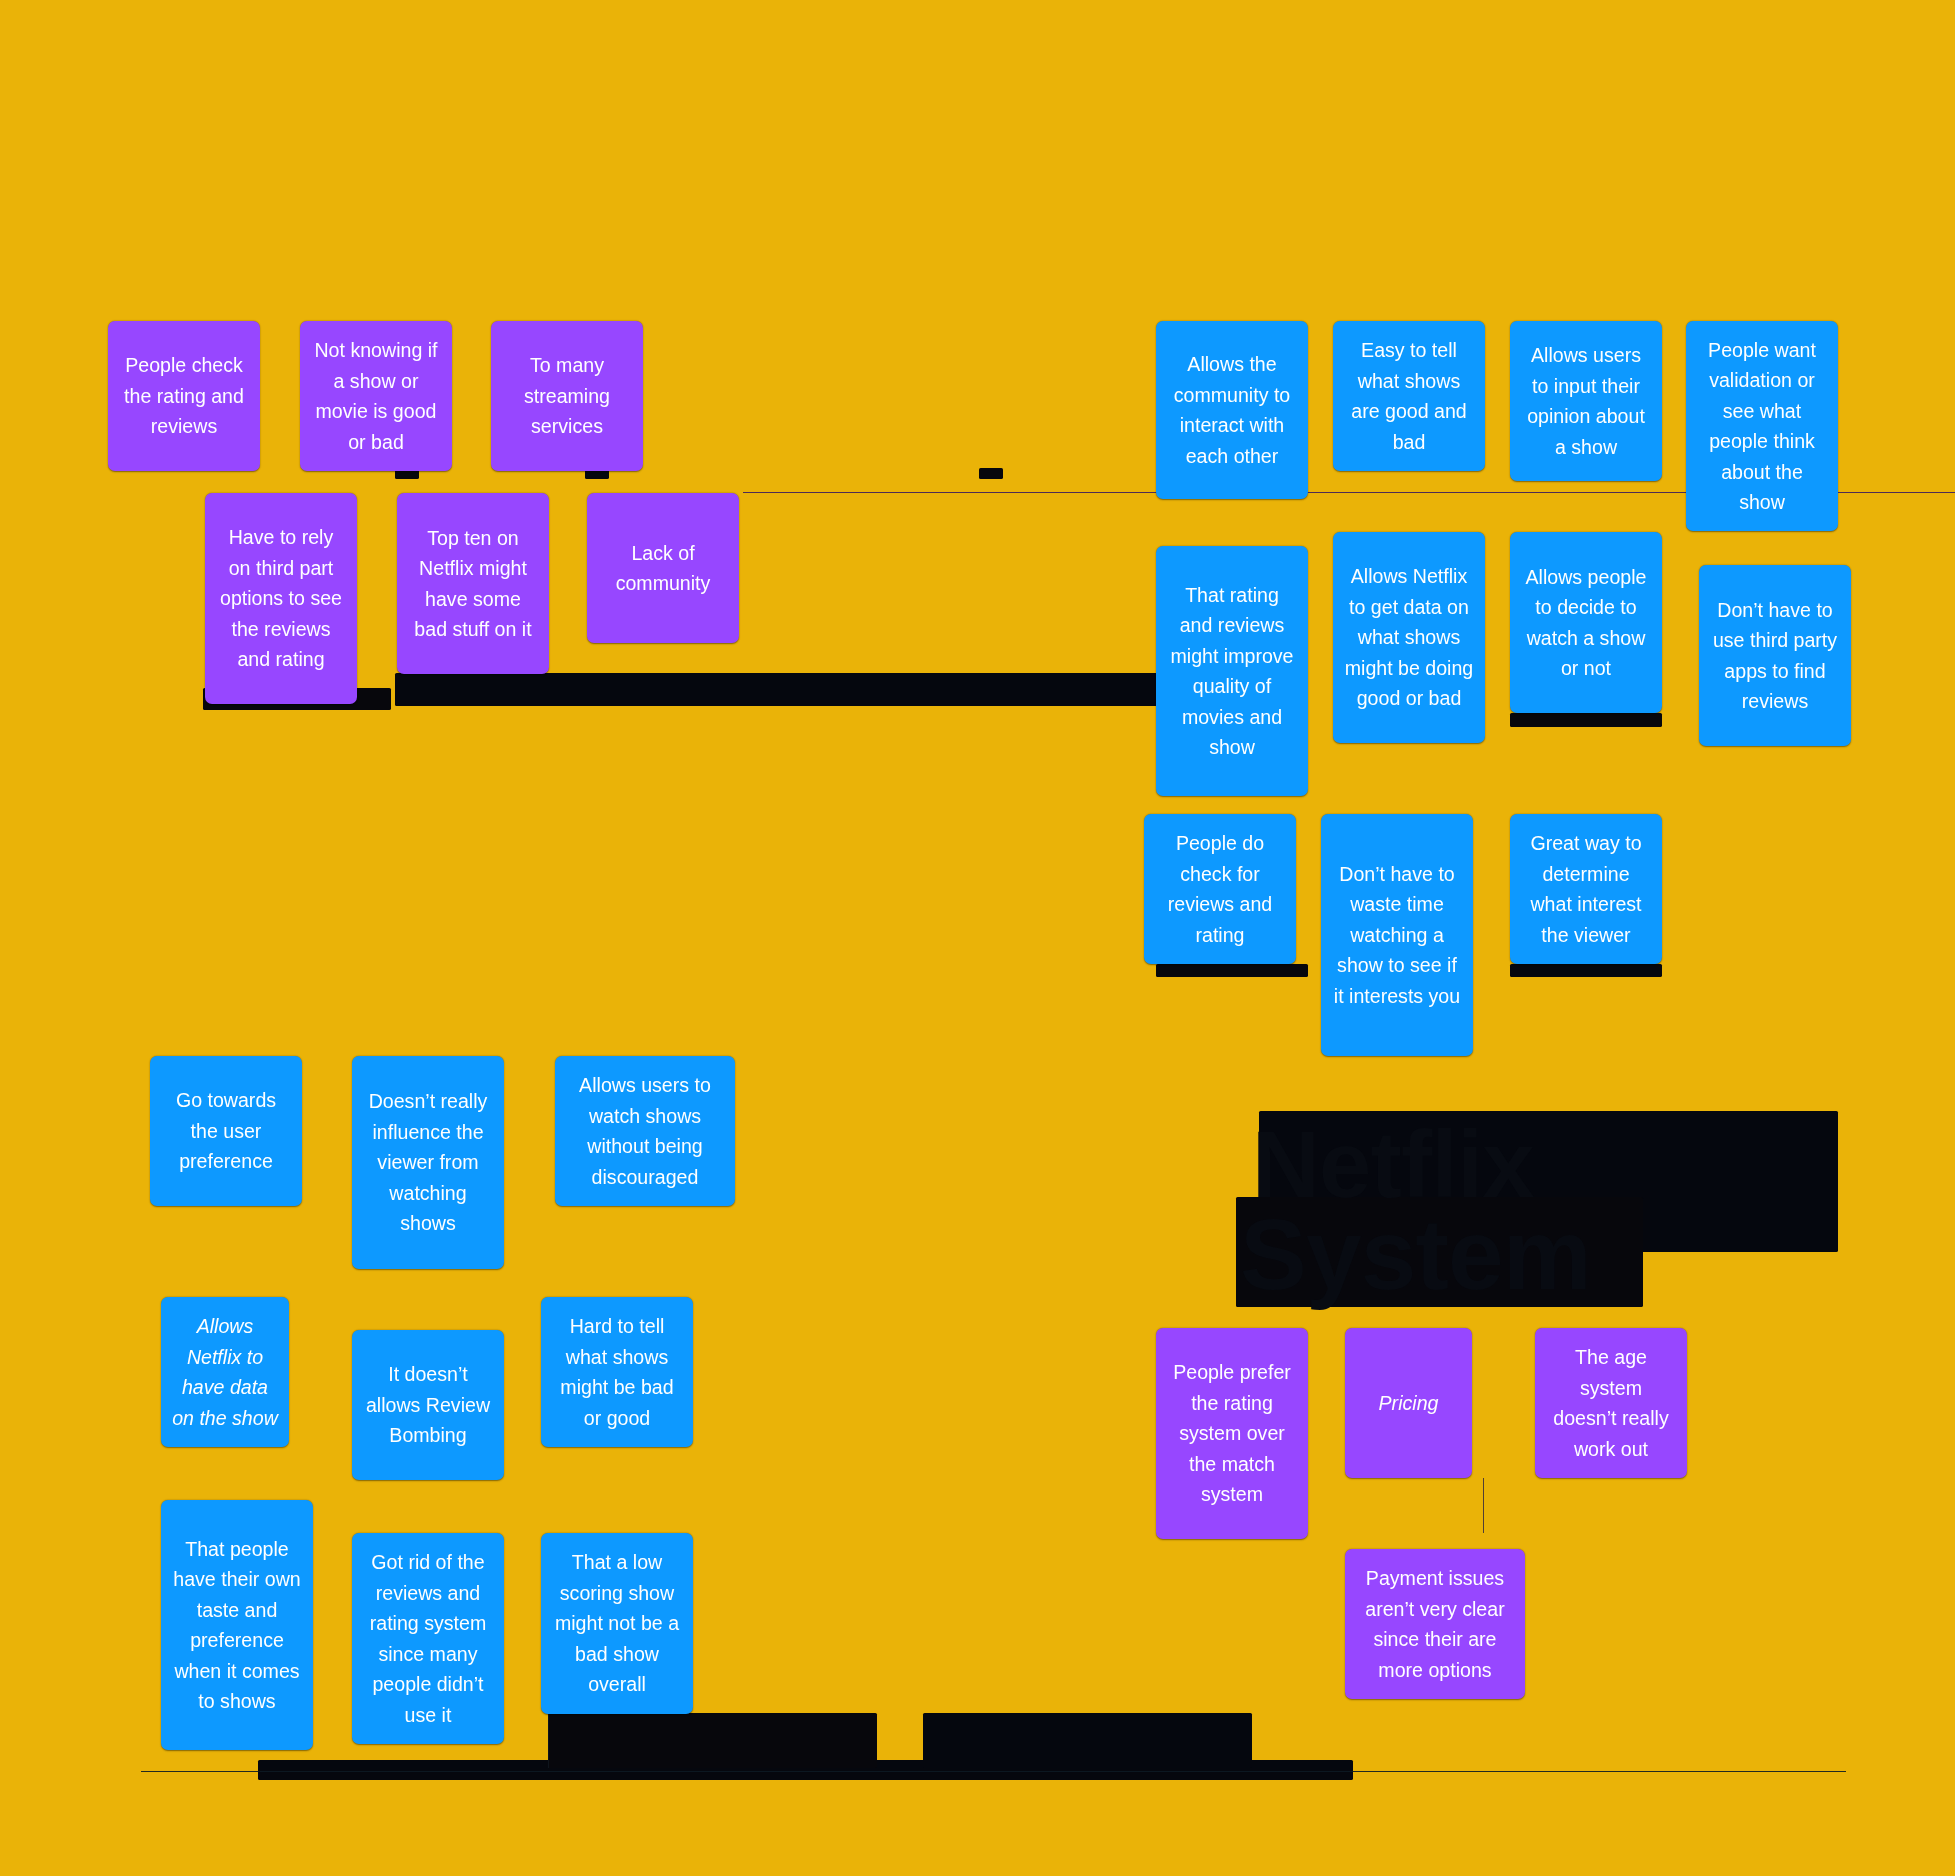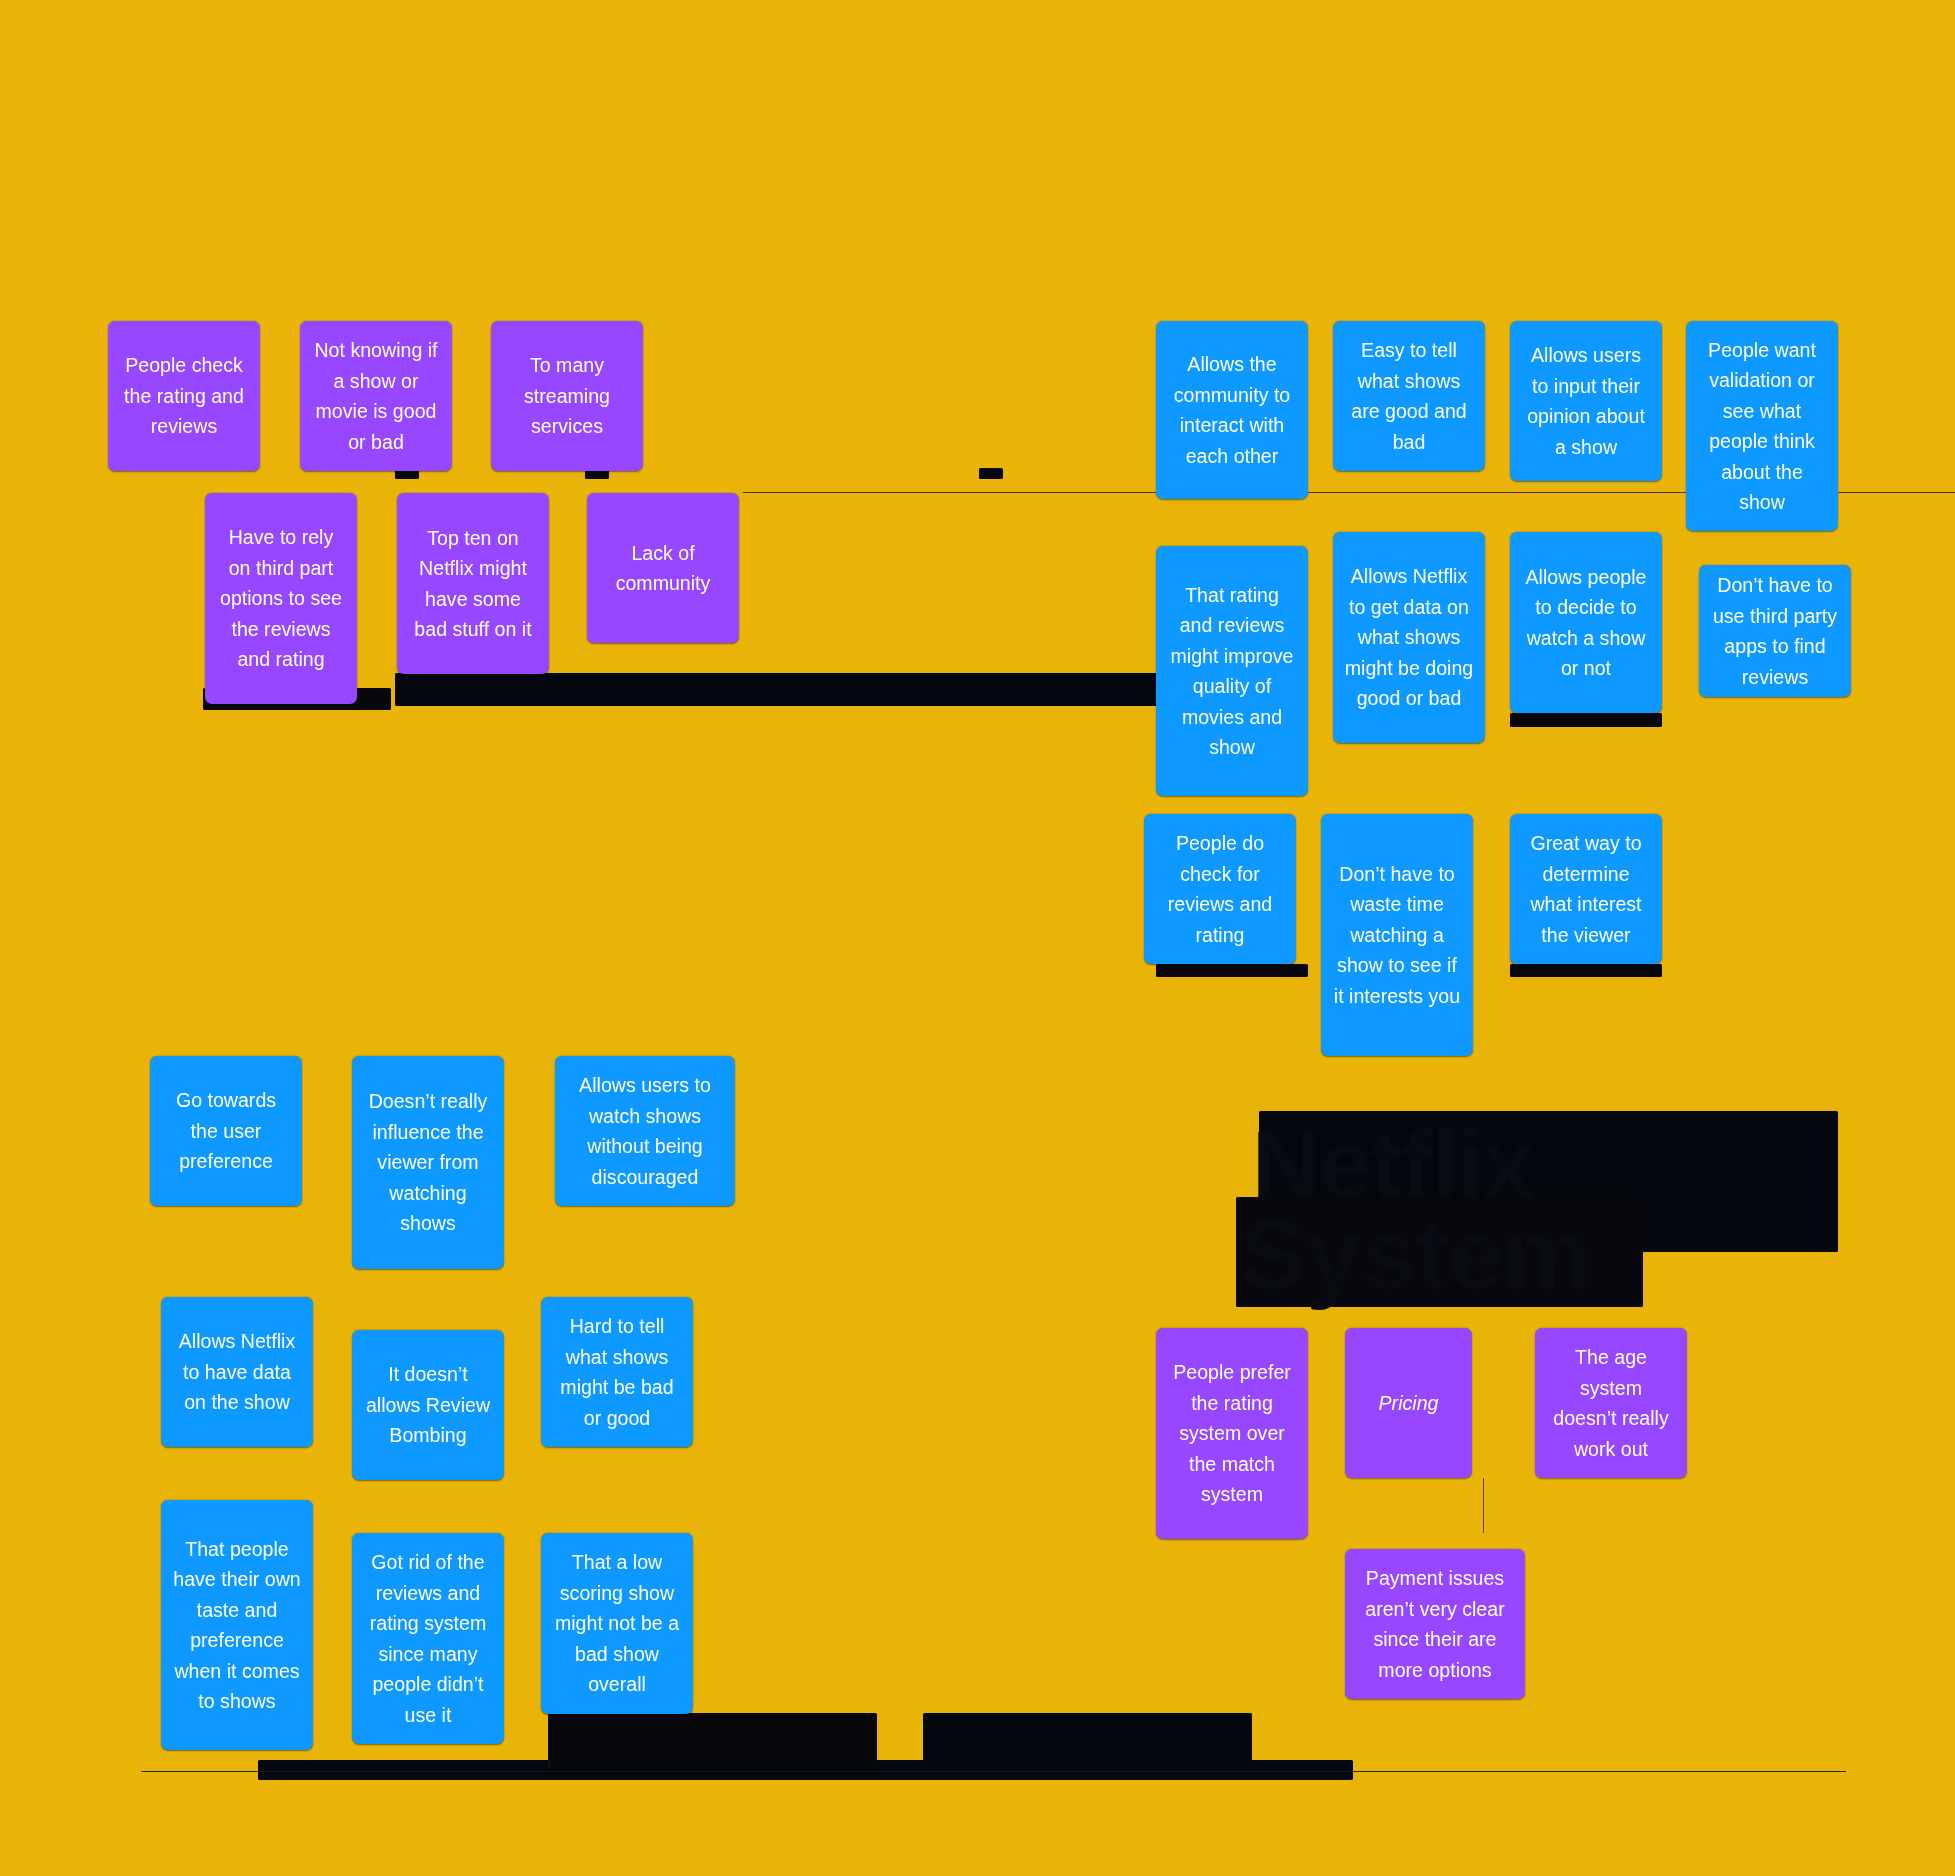--- a/index.html
+++ b/index.html
@@ -133,42 +133,42 @@
       </div>
       <div class="note blue" style="left: 1156px; top: 546px; width: 152px; height: 250px;">
         <span>That rating and reviews might improve quality of movies and show</span>
       </div>
       <div class="note blue" style="left: 1333px; top: 532px; width: 152px; height: 211px;">
         <span>Allows Netflix to get data on what shows might be doing good or bad</span>
       </div>
       <div class="note blue" style="left: 1510px; top: 532px; width: 152px; height: 181px;">
         <span>Allows people to decide to watch a show or not</span>
       </div>
-      <div class="note blue" style="left: 1699px; top: 565px; width: 152px; height: 132px;">
+      <div class="note blue" style="left: 1699px; top: 565px; width: 152px; height: 181px;">
         <span>Don’t have to use third party apps to find reviews</span>
       </div>
       <div class="note blue" style="left: 1144px; top: 814px; width: 152px; height: 150px;">
         <span>People do check for reviews and rating</span>
       </div>
       <div class="note blue" style="left: 1321px; top: 814px; width: 152px; height: 242px;">
         <span>Don’t have to waste time watching a show to see if it interests you</span>
       </div>
       <div class="note blue" style="left: 1510px; top: 814px; width: 152px; height: 150px;">
         <span>Great way to determine what interest the viewer</span>
       </div>
       <div class="note blue" style="left: 150px; top: 1056px; width: 152px; height: 150px;">
         <span>Go towards the user preference</span>
       </div>
       <div class="note blue" style="left: 352px; top: 1056px; width: 152px; height: 213px;">
         <span>Doesn’t really influence the viewer from watching shows</span>
       </div>
       <div class="note blue" style="left: 555px; top: 1056px; width: 180px; height: 150px;">
         <span>Allows users to watch shows without being discouraged</span>
       </div>
-      <div class="note blue" style="left: 161px; top: 1297px; width: 152px; height: 150px;">
+      <div class="note blue" style="left: 161px; top: 1297px; width: 128px; height: 150px; font-style: italic;">
         <span>Allows Netflix to have data on the show</span>
       </div>
       <div class="note blue" style="left: 352px; top: 1330px; width: 152px; height: 150px;">
         <span>It doesn’t allows Review Bombing</span>
       </div>
       <div class="note blue" style="left: 541px; top: 1297px; width: 152px; height: 150px;">
         <span>Hard to tell what shows might be bad or good</span>
       </div>
       <div class="note blue" style="left: 161px; top: 1500px; width: 152px; height: 250px;">
         <span>That people have their own taste and preference when it comes to shows</span>

